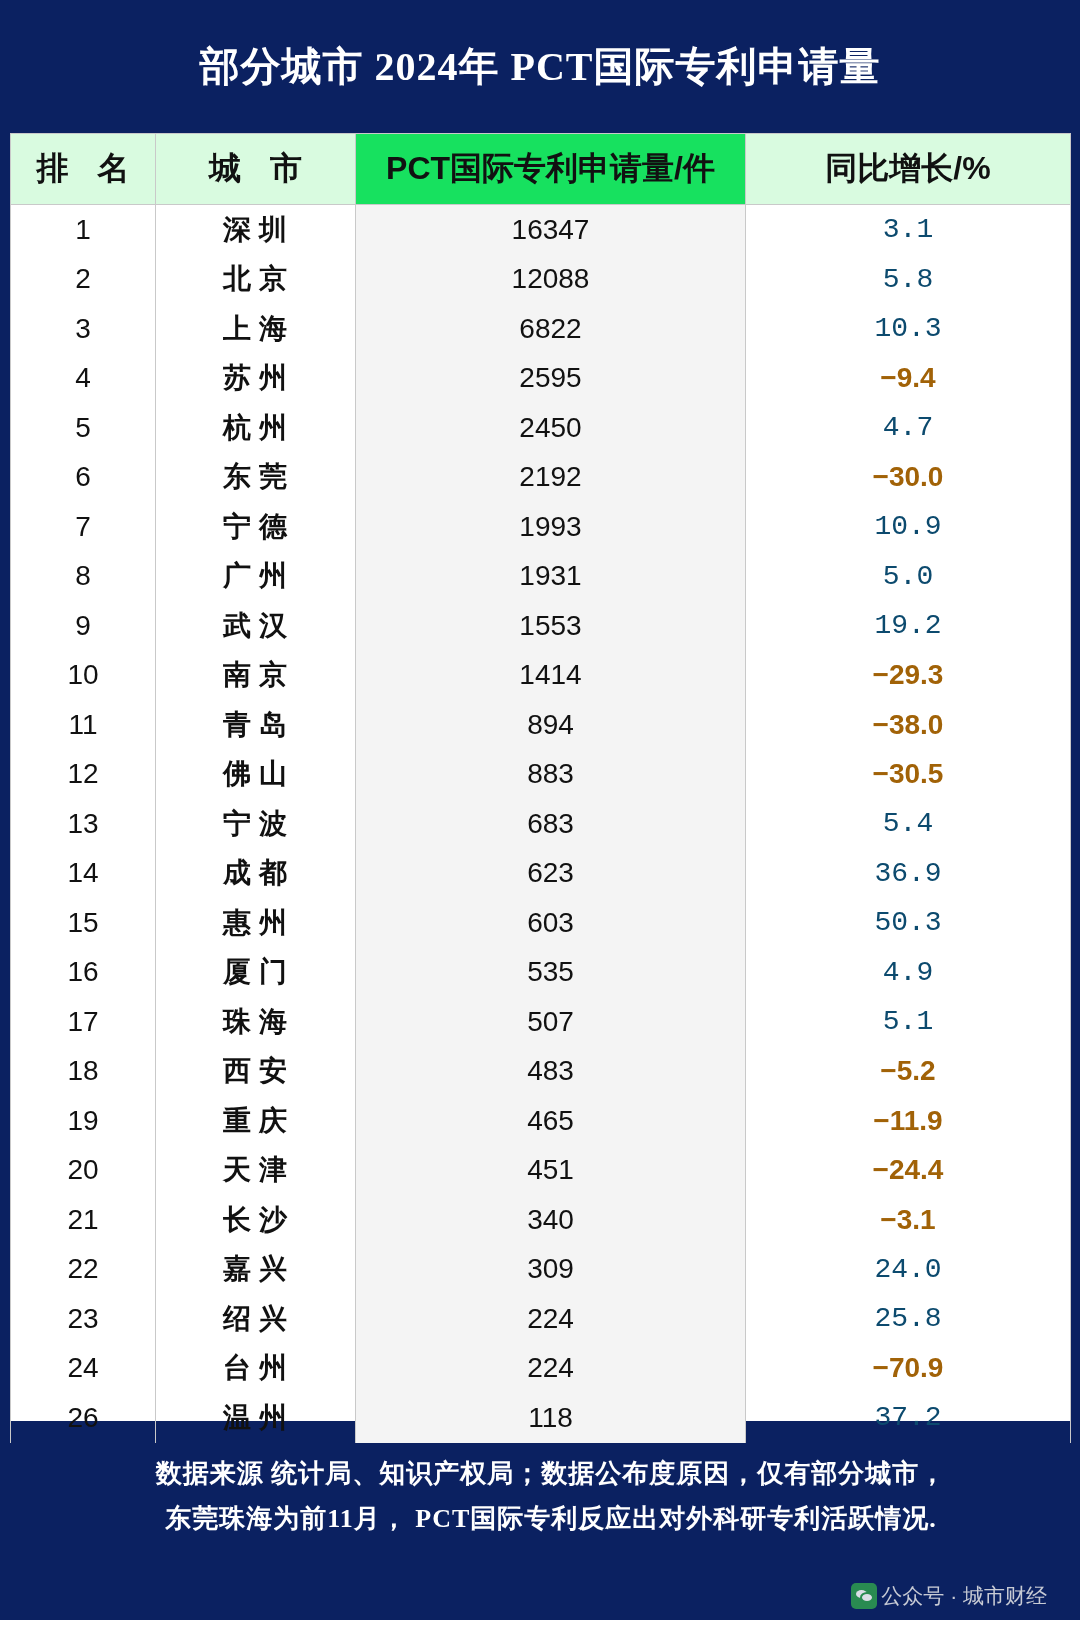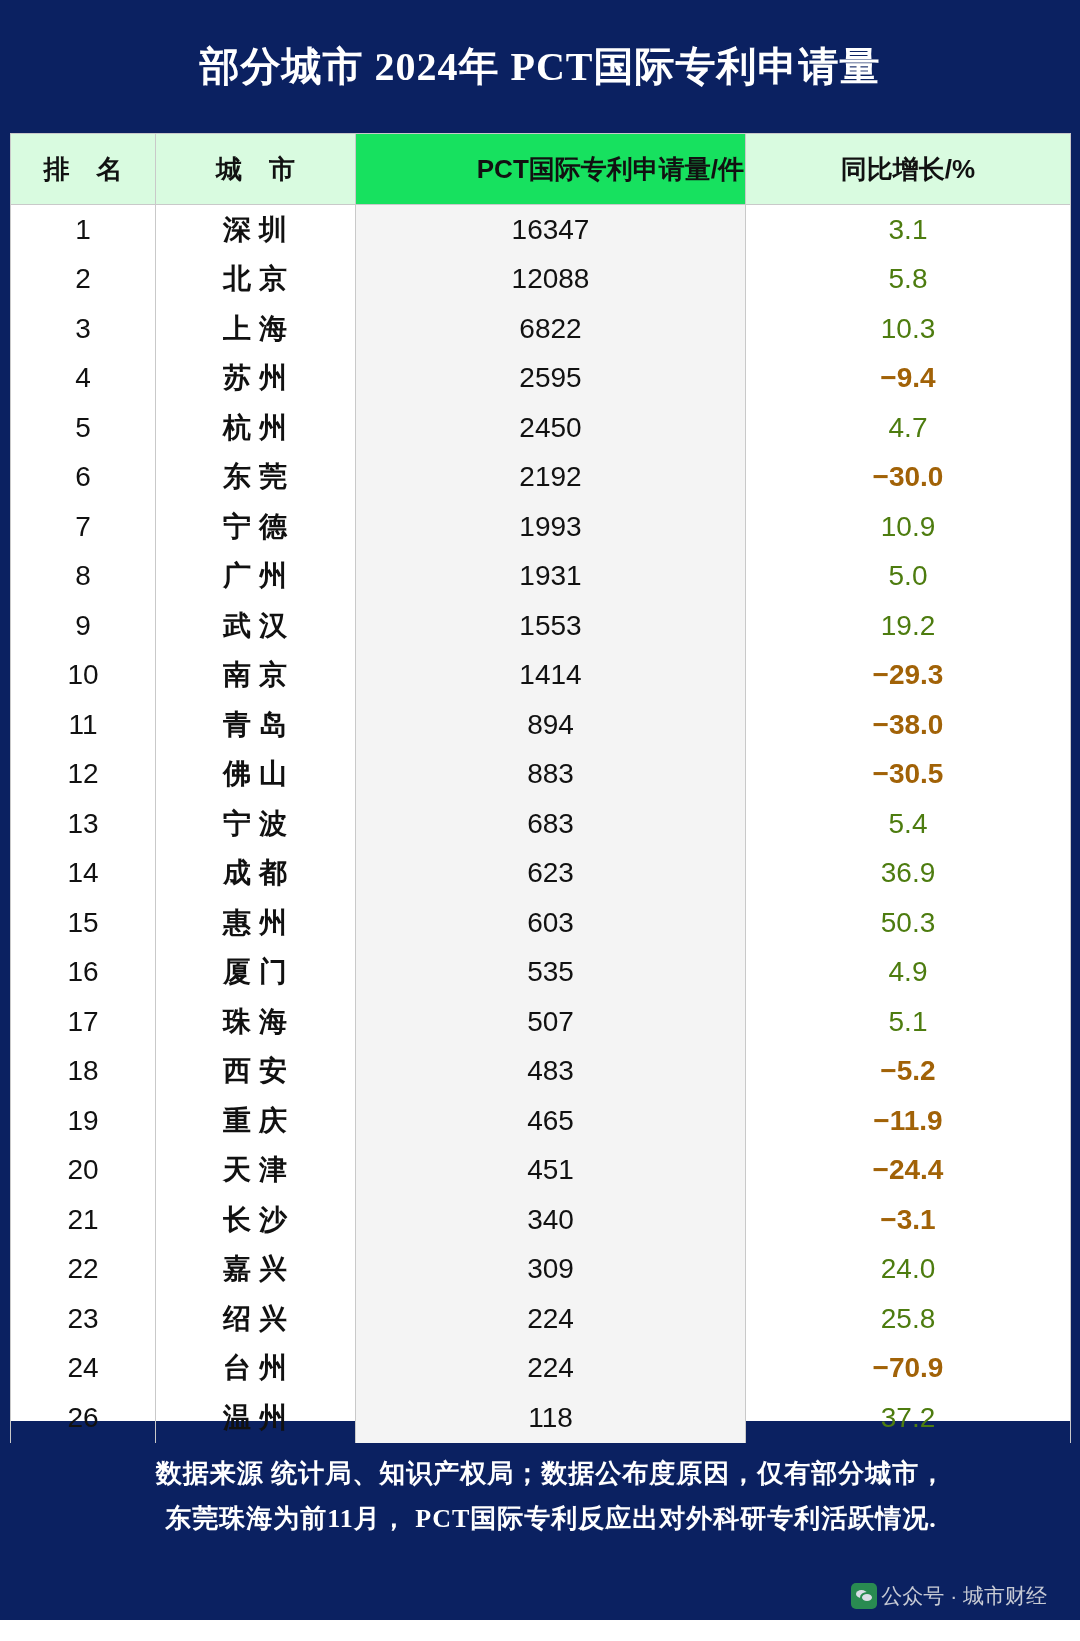--- a/index.html
+++ b/index.html
@@ -60,30 +60,29 @@
     border-collapse: collapse;
     table-layout: fixed;
   }
   table.data col.c0 { width: 145px; }
   table.data col.c1 { width: 200px; }
   table.data col.c2 { width: 390px; }
   table.data col.c3 { width: 325px; }
 
   table.data thead th {
     height: 68px;
-    font-size: 26px;
+    font-size: 32px;
     font-weight: bold;
     color: #111111;
     border: 1px solid #c9c9c9;
     background: #d9fbe0;
     font-family: "Liberation Sans", sans-serif;
   }
   table.data thead th.hl {
     background: #17e15f;
-    text-align: right;
   }
   table.data thead th .sp {
     letter-spacing: 10px;
     padding-left: 10px;
   }
   table.data tbody td {
     height: 47.5px;
     font-size: 28px;
     color: #111111;
     text-align: center;
@@ -100,21 +99,22 @@
     padding-left: 8px;
   }
   table.data tbody td.value {
     background: #f4f4f4;
   }
   table.data tbody td.neg {
     color: #a16207;
     font-weight: bold;
   }
   table.data tbody td.pos {
-    color: #4d7c0f;
+    color: #0c4a6e;
+    font-family: Liberation Mono, monospace;
   }
   .footer {
     position: absolute;
     left: 0;
     top: 1421px;
     width: 1080px;
     height: 150px;
     display: flex;
     flex-direction: column;
     align-items: center;

